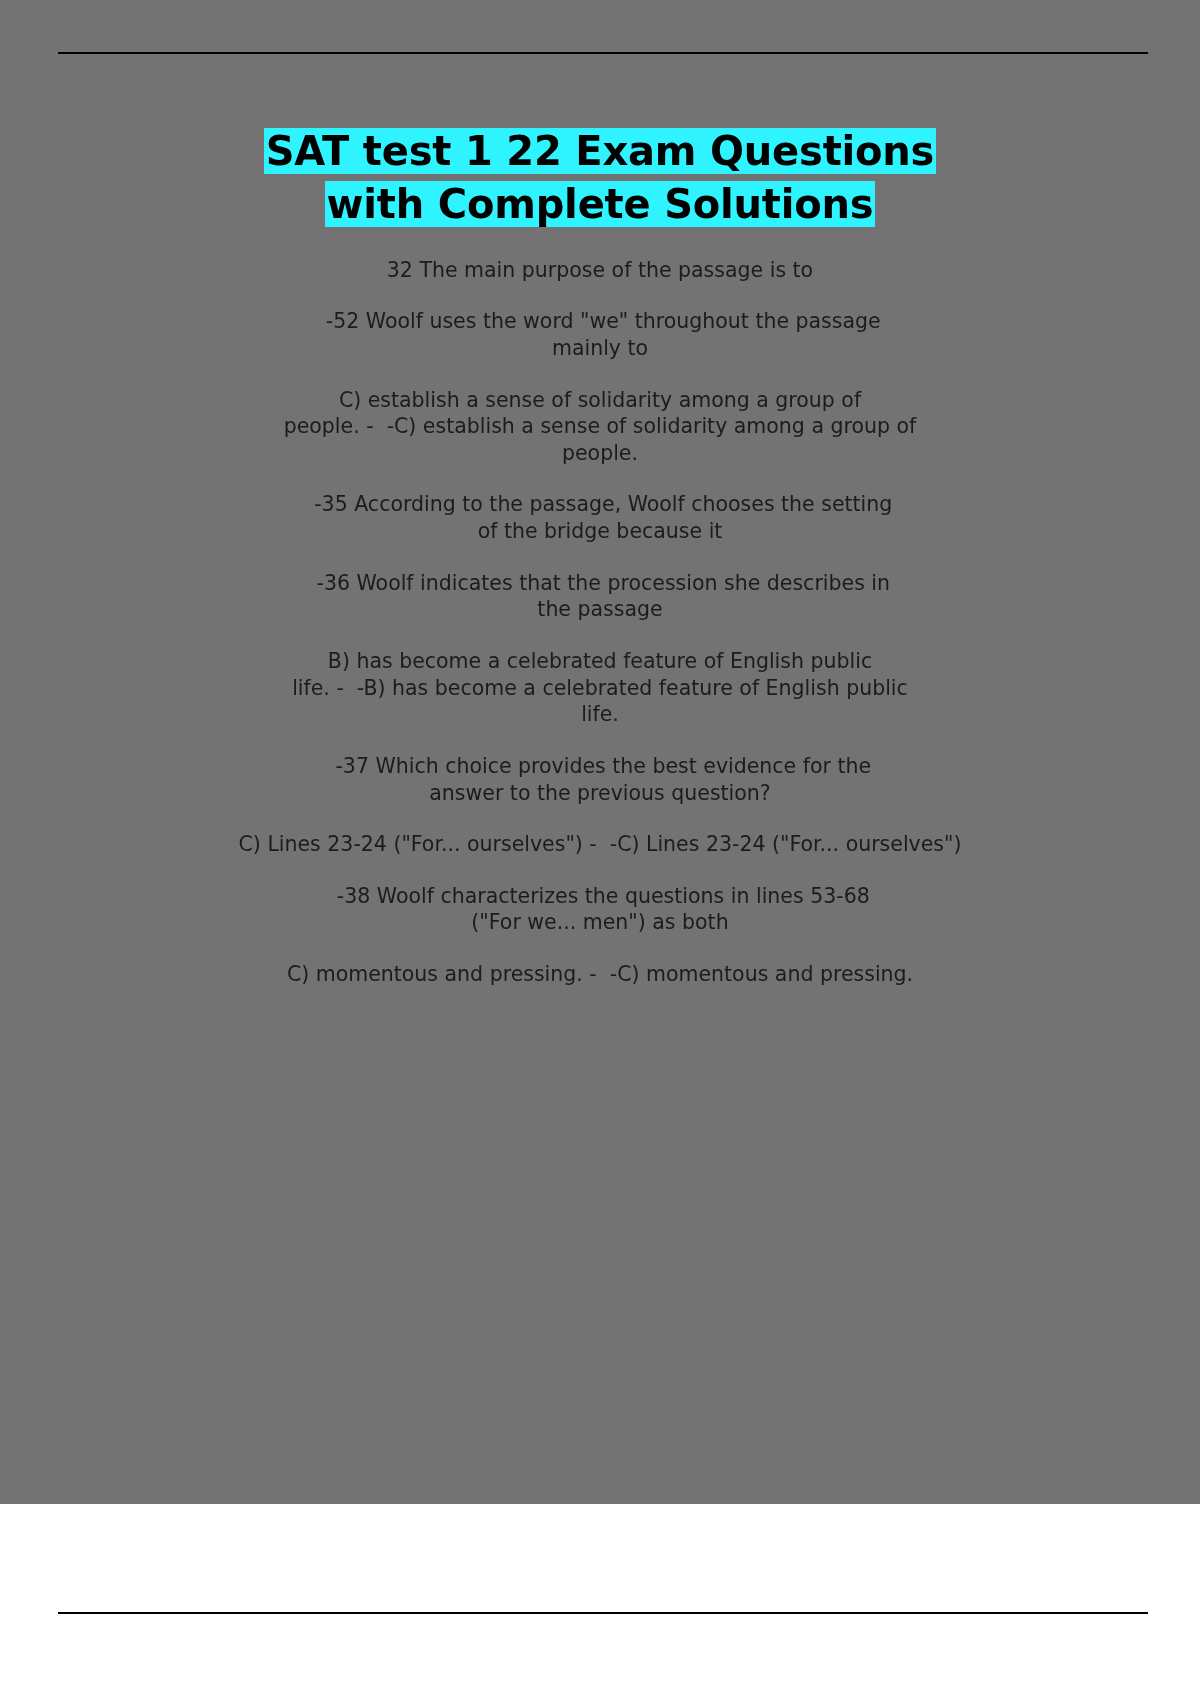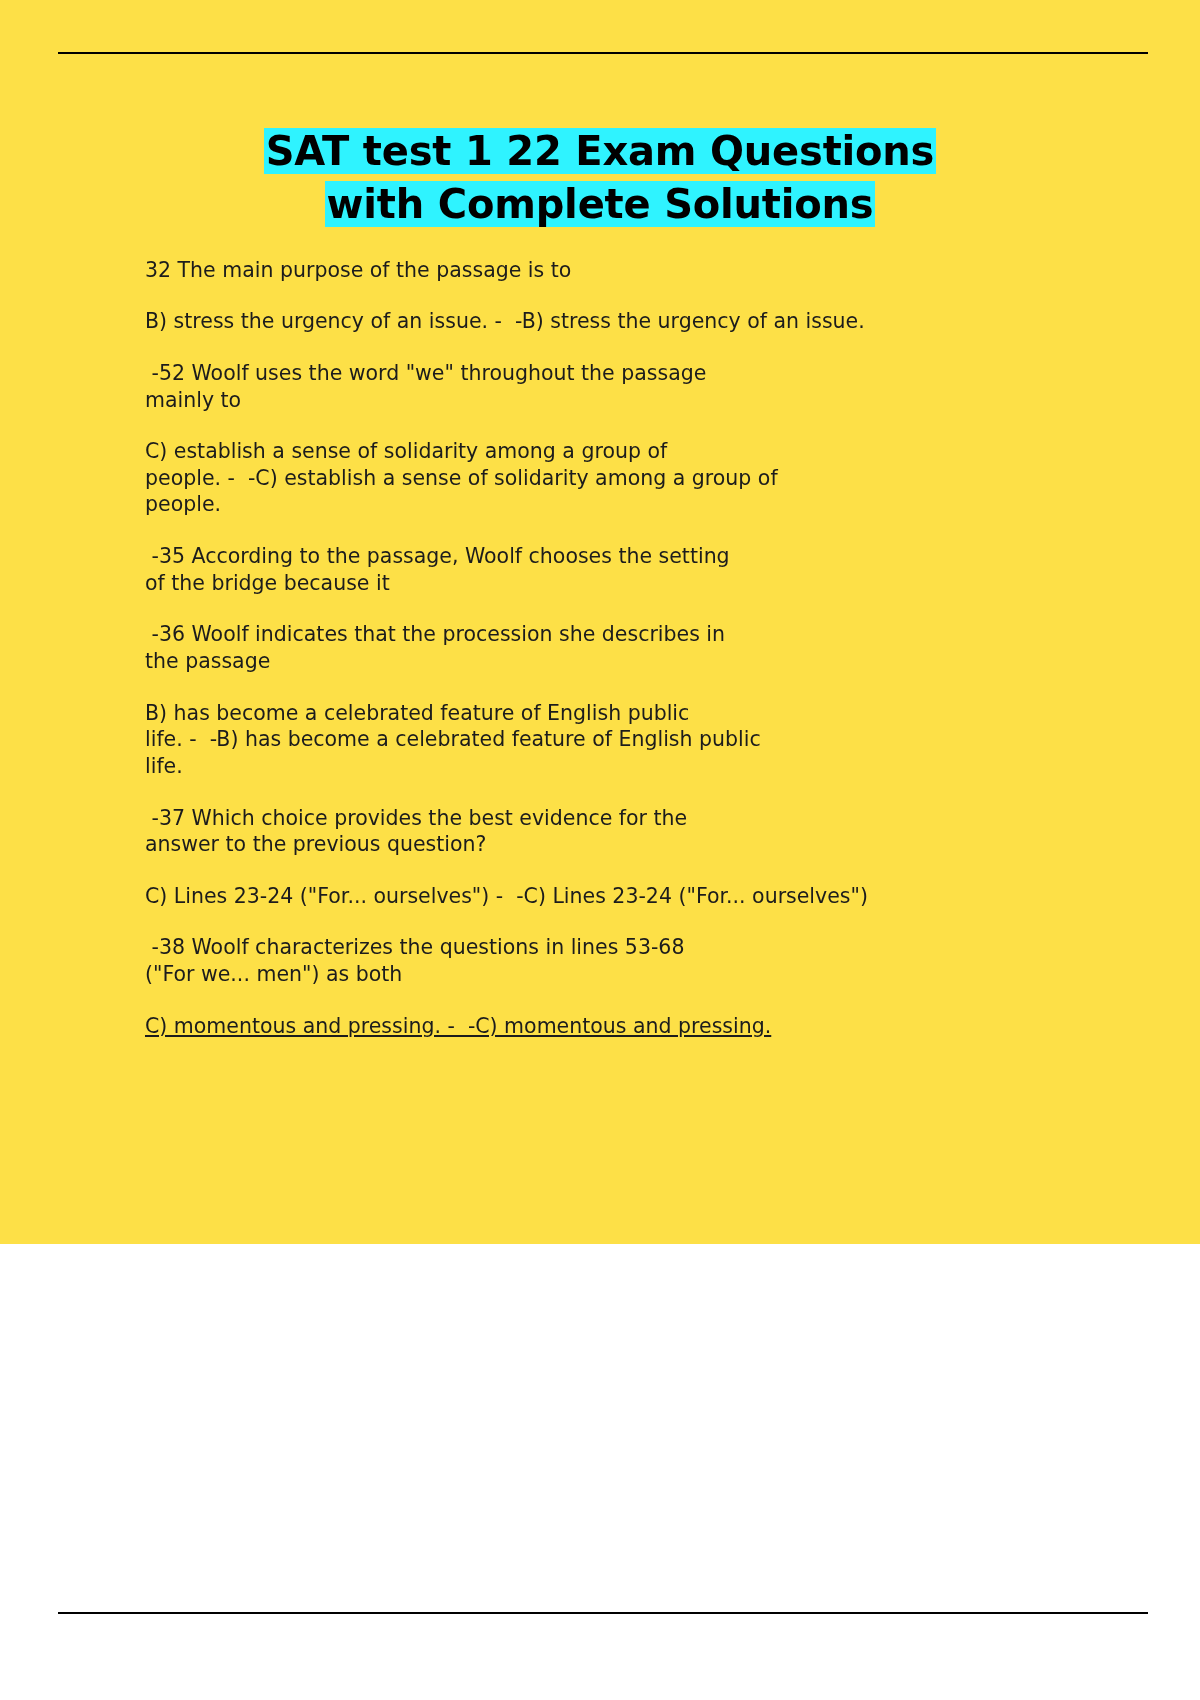--- a/index.html
+++ b/index.html
@@ -13,22 +13,22 @@
     font-family: "DejaVu Sans", sans-serif;
     color: #000000;
     position: relative;
     overflow: hidden;
   }
   .page {
     position: absolute;
     left: 0;
     top: 0;
     width: 1200px;
-    height: 1244px;
-    background: #fde047;
+    height: 1504px;
+    background: #737373;
   }
   .rule {
     position: absolute;
     left: 58px;
     width: 1090px;
     height: 0;
     border-top: 2px solid #000000;
   }
   .rule-top { top: 52px; }
   .rule-bottom { top: 1612px; }
@@ -56,40 +56,40 @@
   }
 
   .body-block {
     font-size: 20.5px;
     line-height: 1.30;
     color: #1c1c1c;
   }
   .para {
     margin: 0 0 25px 0;
     white-space: pre-wrap;
+    text-align: center;
   }
-  .para:last-child { margin-bottom: 0; text-decoration: underline; }
+  .para:last-child { margin-bottom: 0; }
 </style>
 </head>
 <body>
 
 <div class="page">
 
   <div class="rule rule-top"></div>
 
   <div class="content">
 
     <h1 class="title">
       <span class="hl">SAT test 1 22 Exam Questions</span><br>
       <span class="hl">with Complete Solutions</span>
     </h1>
 
     <div class="body-block">
       <p class="para">32 The main purpose of the passage is to</p>
-      <p class="para">B) stress the urgency of an issue. -  -B) stress the urgency of an issue.</p>
       <p class="para"> -52 Woolf uses the word "we" throughout the passage
 mainly to</p>
       <p class="para">C) establish a sense of solidarity among a group of
 people. -  -C) establish a sense of solidarity among a group of
 people.</p>
       <p class="para"> -35 According to the passage, Woolf chooses the setting
 of the bridge because it</p>
       <p class="para"> -36 Woolf indicates that the procession she describes in
 the passage</p>
       <p class="para">B) has become a celebrated feature of English public

